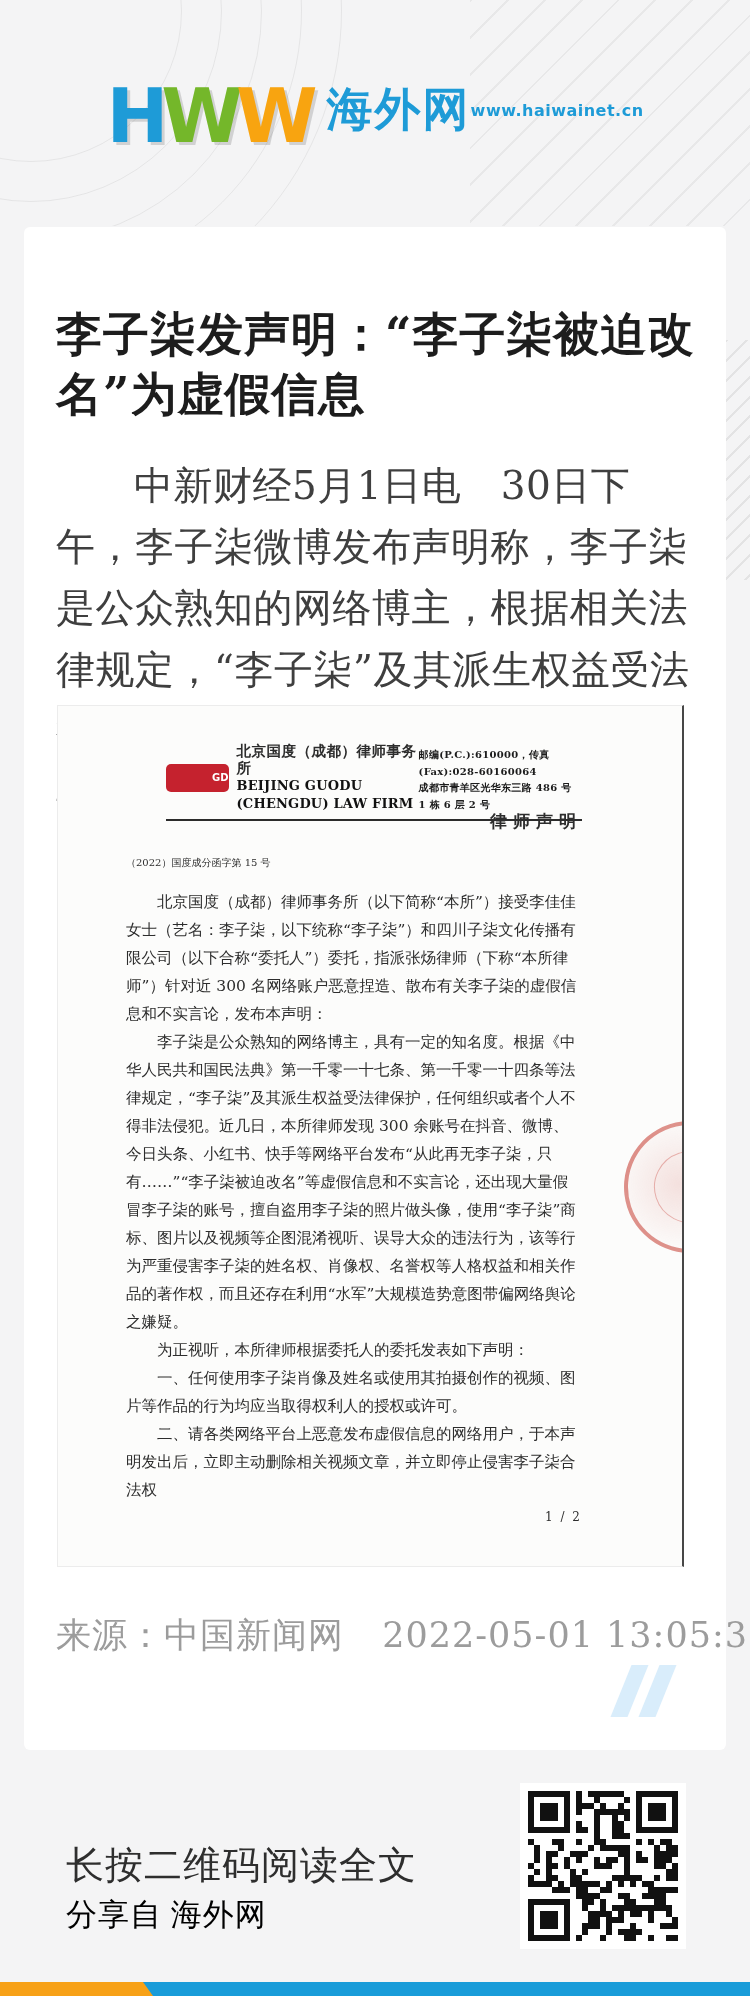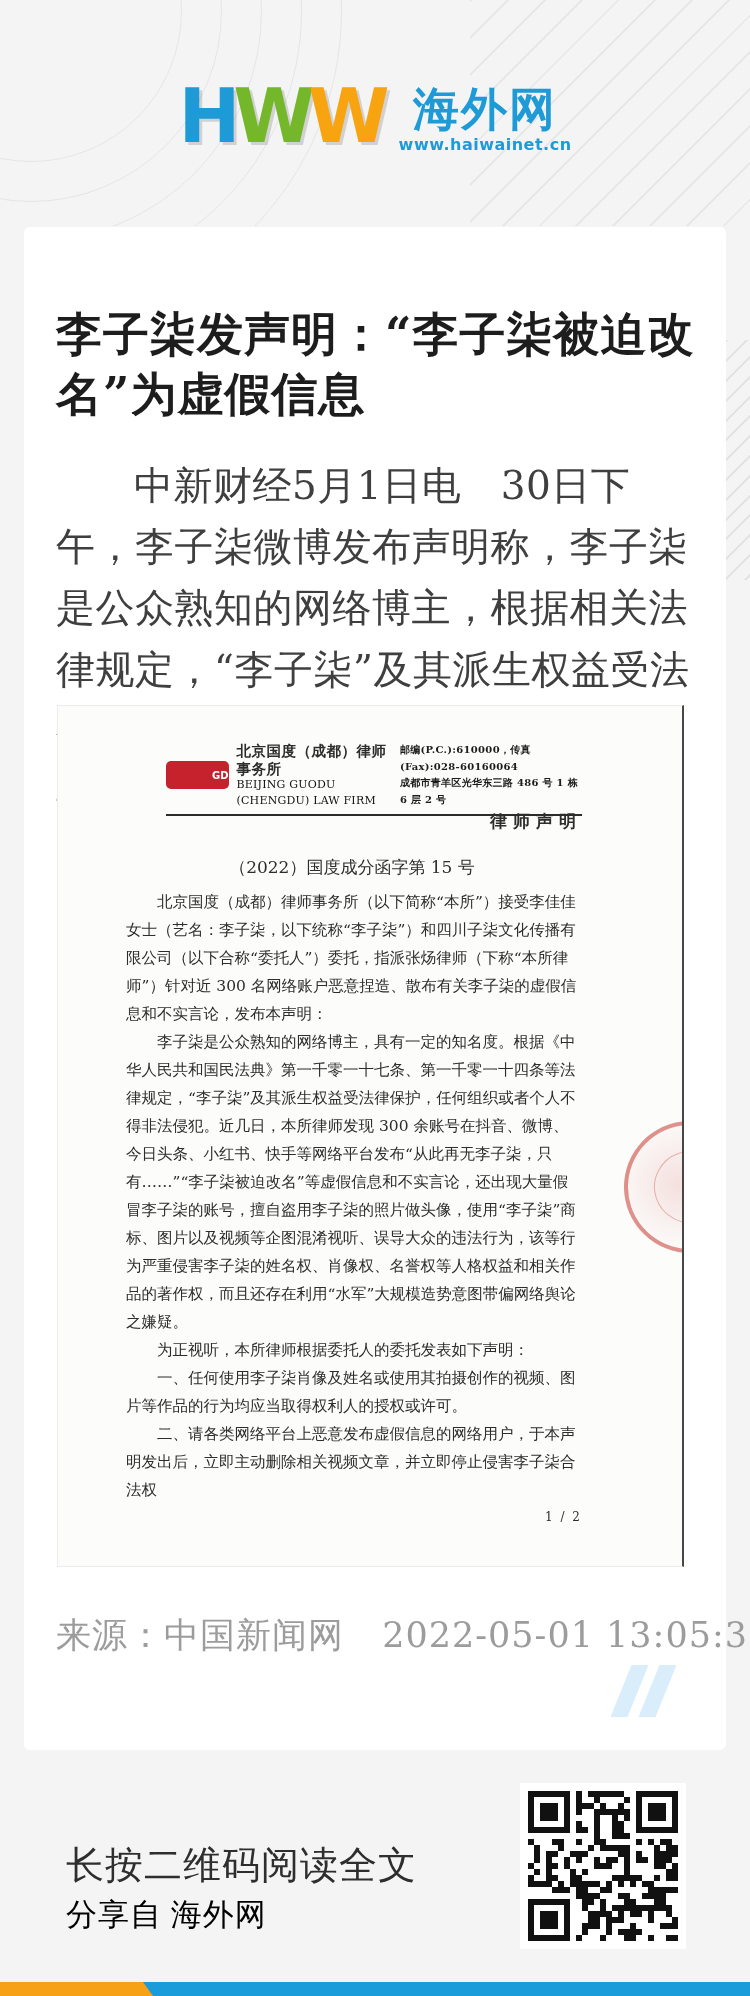--- a/index.html
+++ b/index.html
@@ -19,21 +19,21 @@
      background:repeating-linear-gradient(135deg,rgba(150,150,150,.18) 0 2px,transparent 2px 14px);}
   
   .logo{position:absolute;left:0;top:86px;width:750px;display:flex;justify-content:center;
         align-items:flex-start;font-family:"DejaVu Sans","Liberation Sans",sans-serif;}
   .logo-letters{display:flex;align-items:flex-start;line-height:.82;font-weight:800;
         font-size:74px;letter-spacing:-7px;padding-right:16px;}
   .logo-letters span{text-shadow:3px 3px 0 rgba(0,0,0,.14);}
   .l1{color:#1e9bd7;}
   .l2{color:#74b72a;}
   .l3{color:#f8a410;}
-  .logo-right{display:flex;flex-direction:column;align-items:center;}
+  .logo-right{display:flex;align-items:center;}
   .site-name{color:#1e9bd7;font-size:46px;font-weight:700;line-height:1.0;letter-spacing:2px;}
   .site-url{color:#1e9bd7;font-size:16px;font-weight:700;margin-top:3px;letter-spacing:.5px;}
   
   .card{position:absolute;left:24px;top:227px;width:702px;height:1523px;background:#ffffff;
         border-radius:6px;}
   .article-title{position:absolute;left:32px;top:78px;width:640px;color:#1d1d1d;
         font-size:46px;font-weight:700;line-height:1.3;letter-spacing:1px;}
   .article-body{position:absolute;left:32px;top:228px;width:640px;color:#3f3f3f;
         font-size:39px;line-height:1.57;text-indent:2em;letter-spacing:.5px;}
   
@@ -41,26 +41,26 @@
        border:1px solid #ececec;border-right:2px solid #474747;overflow:hidden;color:#2d2d2d;}
   .doc-head{position:absolute;left:108px;right:100px;top:36px;display:flex;
        justify-content:space-between;align-items:flex-end;border-bottom:2px solid #2b2b2b;
        padding-bottom:6px;}
   .firm{display:flex;align-items:center;}
   .firm-logo{width:24px;height:28px;background:#c5222e;border-radius:5px;color:#fff;
        display:flex;align-items:center;justify-content:center;font-size:10px;font-weight:700;
        font-family:"DejaVu Sans","Liberation Sans",sans-serif;margin-right:8px;padding-left:46px;}
   .firm-names{display:flex;flex-direction:column;}
   .firm-cn{font-size:14.5px;font-weight:700;letter-spacing:.5px;line-height:1.2;}
-  .firm-en{font-size:11px;font-weight:400;letter-spacing:.2px;line-height:1.4;color:#111;}
+  .firm-en{font-size:13px;font-weight:700;letter-spacing:.2px;line-height:1.4;color:#111;}
   .contact{display:flex;flex-direction:column;text-align:left;}
   .contact div{font-size:10px;font-weight:700;line-height:1.65;color:#1c1c1c;letter-spacing:.3px;}
   .doc-title{position:absolute;left:68px;right:100px;top:104px;text-align:right;
        font-size:17px;font-weight:700;letter-spacing:6px;}
-  .doc-ref{position:absolute;left:68px;right:104px;top:150px;text-align:center;font-size:17px;}
+  .doc-ref{position:absolute;left:68px;right:104px;top:150px;text-align:left;font-size:10px;}
   .doc-text{position:absolute;left:68px;right:100px;top:182px;font-size:15.5px;line-height:28px;}
   .doc-text p{margin:0;text-indent:2em;}
   .doc-page{position:absolute;left:68px;right:100px;top:804px;text-align:right;font-size:12px;
        letter-spacing:2px;}
   .seal{position:absolute;left:566px;top:415px;width:124px;height:124px;border-radius:50%;
        border:4px solid rgba(197,58,48,.55);transform:rotate(-18deg);
        background:radial-gradient(circle at 42% 45%,rgba(197,58,48,.14),transparent 68%);}
   .seal::after{content:"";position:absolute;left:26px;top:26px;right:26px;bottom:26px;
        border-radius:50%;border:1px solid rgba(197,58,48,.35);}
   

